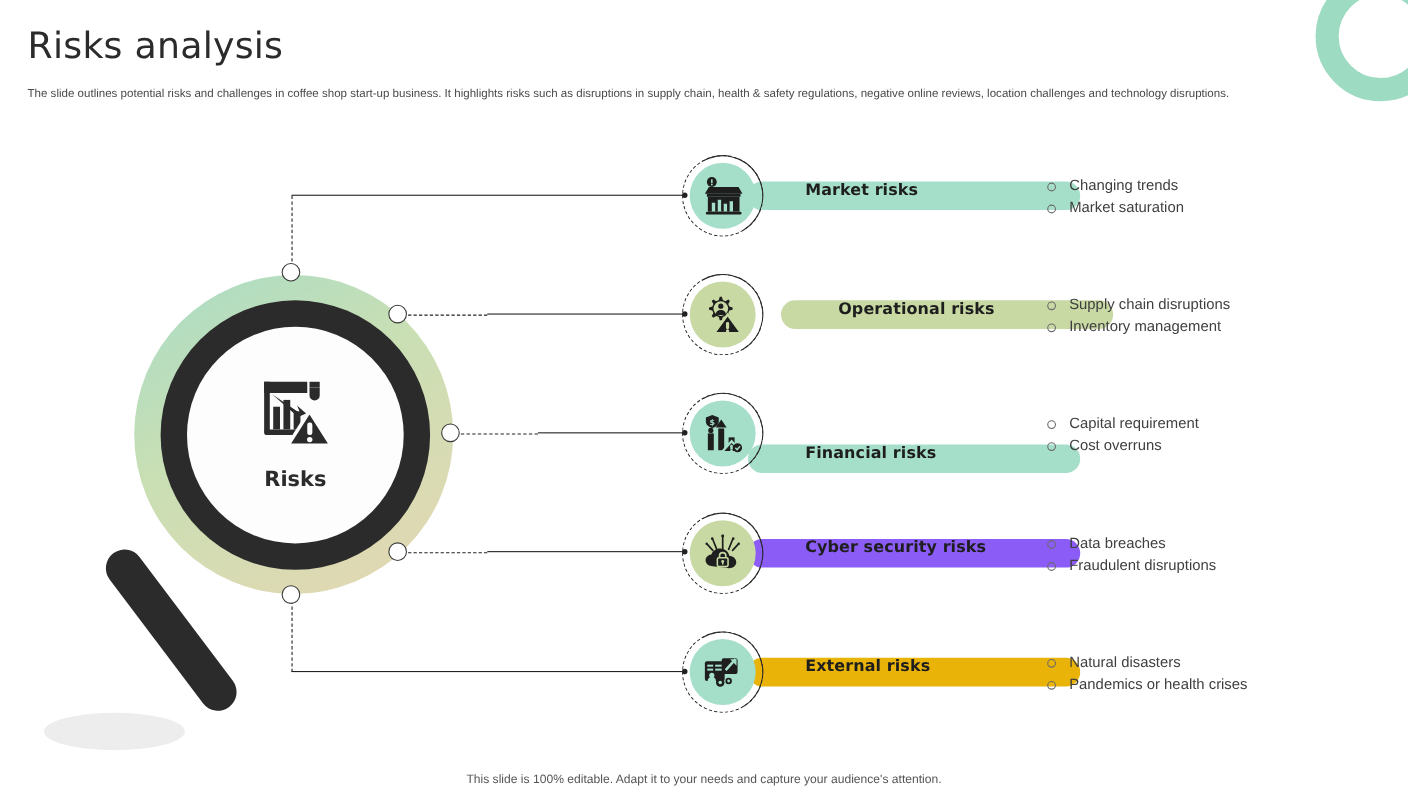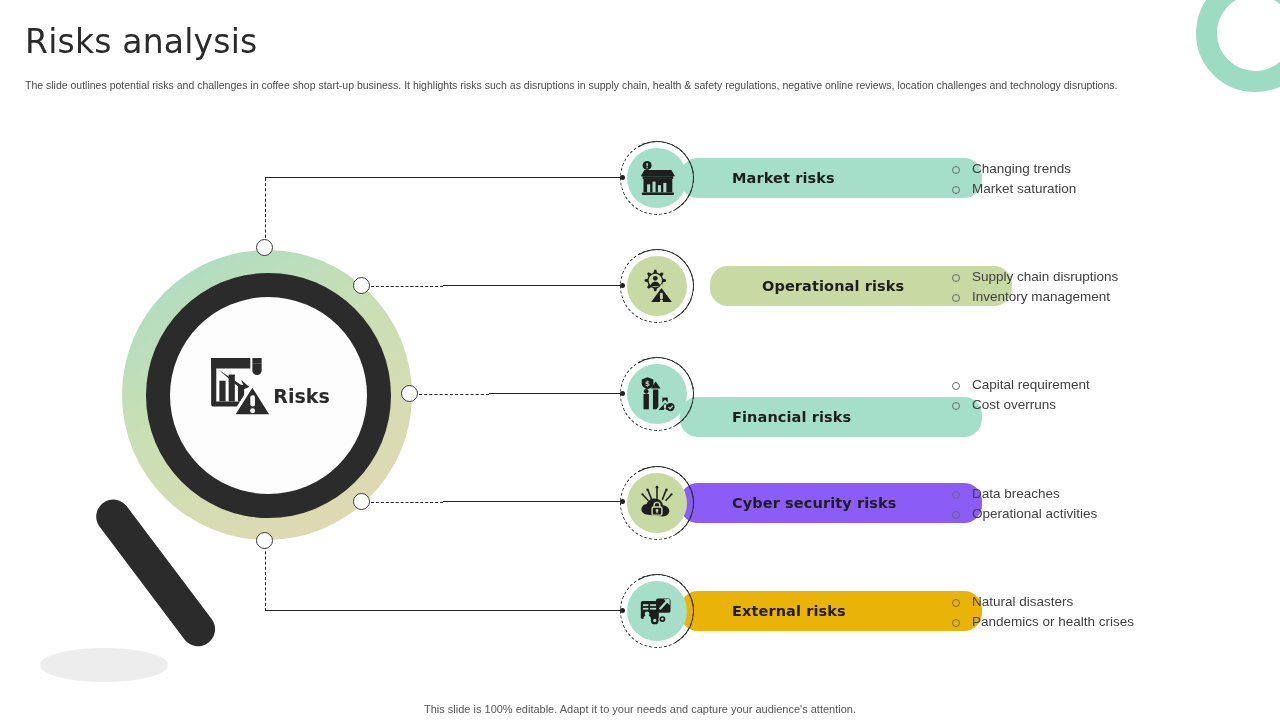--- a/index.html
+++ b/index.html
@@ -51,21 +51,21 @@
   }
   .mag-ring-dark {
     position: absolute; left: 108px; top: 28px;
     width: 245px; height: 245px; border-radius: 50%;
     background: #2b2b2b;
   }
   .mag-lens {
     position: absolute; left: 132px; top: 52px;
     width: 197px; height: 197px; border-radius: 50%;
     background: #fdfdfd;
-    display: flex; flex-direction: row;
+    display: flex; flex-direction: column;
     align-items: center; justify-content: center;
   }
   .mag-lens .lens-icon { width: 66px; height: 62px; margin-bottom: 18px; }
   .mag-lens .lens-label {
     font-size: 19px; font-weight: 700; color: #2b2b2b;
     font-family: "DejaVu Sans", sans-serif;
   }
 
   
   .node {
@@ -100,22 +100,22 @@
     border-left-color: transparent; border-bottom-color: transparent;
     transform: rotate(14deg);
   }
   .icon-disc {
     position: absolute; left: 7px; top: 7px; width: 60px; height: 60px;
     border-radius: 50%;
     display: flex; align-items: center; justify-content: center;
   }
   .icon-disc svg { width: 36px; height: 36px; }
   .pill {
-    height: 40px; margin-left: -14px; padding-left: 52px; padding-right: 20px;
-    border-radius: 18px; display: flex; align-items: center;
+    height: 26px; margin-left: -14px; padding-left: 52px; padding-right: 20px;
+    border-radius: 18px; display: flex; 
     min-width: 302px;
   }
   .pill-label {
     font-size: 14.5px; font-weight: 700; color: #1e1e1e;
     font-family: "DejaVu Sans", sans-serif; letter-spacing: .1px;
   }
   .bullets { position: absolute; left: 950px; z-index: 5; }
   .bullets li {
     list-style: none; font-size: 13.5px; color: #3f3f3f;
     line-height: 19.5px; position: relative; padding-left: 22px;
@@ -310,21 +310,21 @@
           <rect x="19.3" y="28.6" width="1.4" height="2.8" fill="#c8d9a4" stroke="none"></rect>
         </svg>
       </div>
     </div>
     <div class="pill" style="background:#8b5cf6;">
       <span class="pill-label">Cyber security risks</span>
     </div>
   </div>
   <ul class="bullets" style="top:484px;">
     <li>Data breaches</li>
-    <li>Operational  activities</li>
+    <li>Fraudulent  disruptions</li>
   </ul>
 
   <div class="row" style="top:574px;">
     <div class="icon-wrap">
       <div class="icon-dashed"></div>
       <div class="icon-solid-arc"></div>
       <div class="icon-disc" style="background:#a5dfc9;">
         <svg viewBox="0 0 40 40" xmlns="http://www.w3.org/2000/svg" fill="#1e1e1e">
           <rect x="2" y="9" width="20" height="20" rx="2"></rect>
           <rect x="4.4" y="12.5" width="6" height="2" fill="#a5dfc9"></rect>

